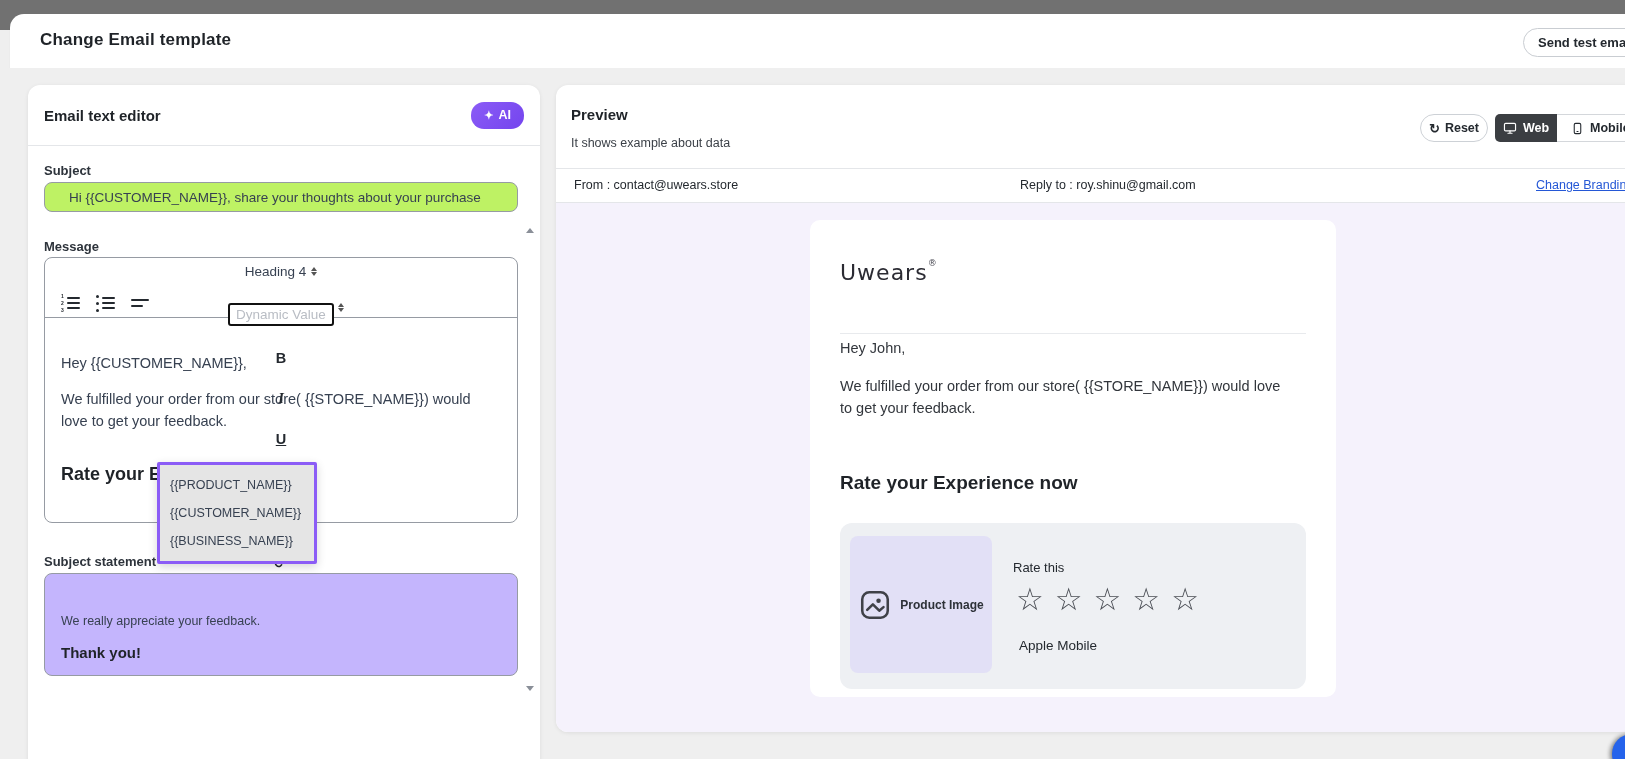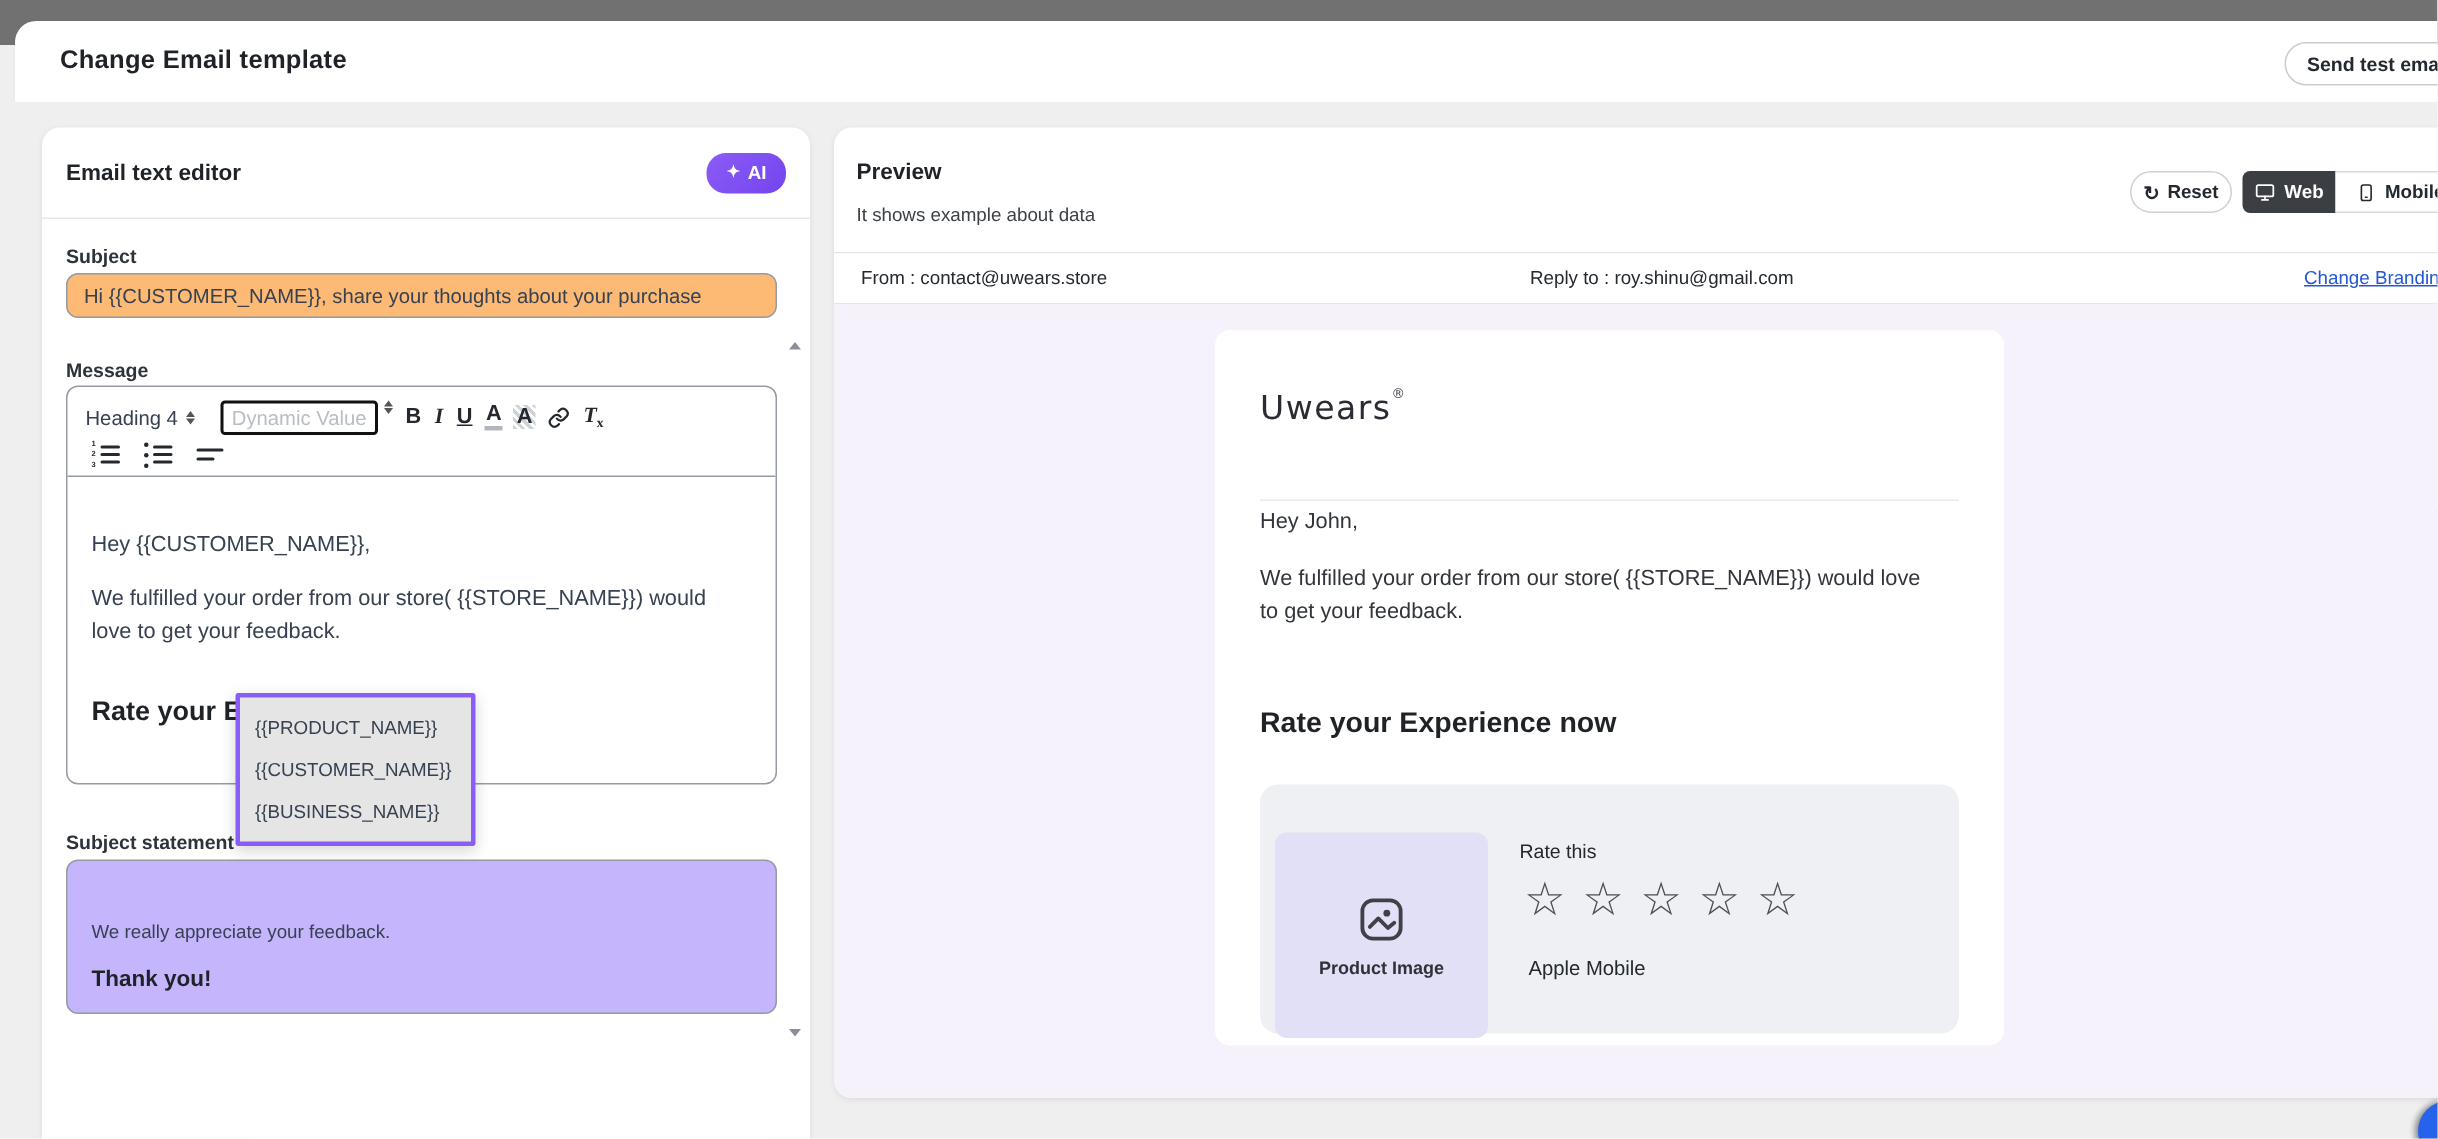--- a/index.html
+++ b/index.html
@@ -52,34 +52,34 @@
   }
   .ai-sparkle { font-size:11px; line-height:1; }
   .scroll-arrow { position:absolute; right:6px; width:0; height:0; border-left:4px solid transparent; border-right:4px solid transparent; }
   .scroll-arrow.up   { top:143px; border-bottom:5px solid #8a8f98; }
   .scroll-arrow.down { top:601px; border-top:5px solid #8a8f98; }
 
   .field-label { font-size:13px; font-weight:600; color:#2d333b; }
   .subject-label { position:absolute; left:16px; top:78px; }
   .subject-input {
     position:absolute; left:16px; top:97px; width:474px; height:30px;
-    border:1px solid #969ba3; border-radius:8px; background:#fdba74;
-    font-size:13.5px; color:#374151; padding:0 11px;
+    border:1px solid #969ba3; border-radius:8px; background:#bef264;
+    font-size:13.5px; color:#374151; padding:0 24px;
     font-family:"Liberation Sans", sans-serif;
   }
   .message-label { position:absolute; left:16px; top:154px; }
   .message-editor {
     position:absolute; left:16px; top:172px; width:474px; height:266px;
     border:1px solid #969ba3; border-radius:8px; background:#fff;
   }
   .toolbar {
     height:60px; border-bottom:1px solid #969ba3;
     padding:6px 12px 4px 12px; position:relative;
   }
-  .toolbar-row1 { display:flex; align-items:center; gap:7px; height:28px; }
+  .toolbar-row1 { display:flex; align-items:center; gap:24px; height:28px;flex-direction:column; }
   .toolbar-row2 { display:flex; align-items:center; gap:16px; height:22px; padding-left:4px; }
   .heading-select { display:flex; align-items:center; gap:5px; font-size:13.5px; color:#374151; cursor:pointer; }
   .updown { display:flex; flex-direction:column; gap:1px; }
   .updown i { width:0; height:0; border-left:3.5px solid transparent; border-right:3.5px solid transparent; display:block; }
   .updown .u { border-bottom:4px solid #555; }
   .updown .d { border-top:4px solid #555; }
   .dynamic-select {
     display:flex; align-items:flex-start; gap:4px; margin-left:10px; cursor:pointer;
   }
   .dynamic-box {
@@ -170,23 +170,23 @@
   .email-divider { position:absolute; left:30px; top:113px; width:466px; height:1px; background:#e8eaed; }
   .email-greeting { position:absolute; left:30px; top:120px; font-size:14.5px; color:#32363c; }
   .email-body { position:absolute; left:30px; top:155px; width:450px; font-size:14.5px; line-height:22px; color:#32363c; }
   .email-heading { position:absolute; left:30px; top:252px; font-size:19px; font-weight:700; color:#1f2328; }
 
   .product-card {
     position:absolute; left:30px; top:303px; width:466px; height:166px;
     background:#eef0f3; border-radius:12px;
   }
   .product-tile {
-    position:absolute; left:10px; top:32px; width:142px; height:137px;
+    position:absolute; left:10px; top:13px; width:142px; height:137px;
     background:#e2e0f6; border-radius:8px;
-    display:flex; flex-direction:column; align-items:center; justify-content:center; gap:8px;
+    display:flex; flex-direction:row; align-items:center; justify-content:center; gap:8px;
   }
   .product-tile-label { font-size:12px; font-weight:600; color:#2d3138; }
   .rate-this { position:absolute; left:173px; top:37px; font-size:13px; color:#24292f; }
   .stars { position:absolute; left:176px; top:58px; font-size:31px; color:#4b4e55; letter-spacing:11px; }
   .product-name { position:absolute; left:179px; top:115px; font-size:13.5px; color:#24292f; }
 
   .chat-fab {
     position:absolute; left:1612px; top:734px; width:40px; height:40px; border-radius:50%;
     background:#2563eb; box-shadow:-2px 0 4px rgba(0,0,0,.45); cursor:pointer;
   }

